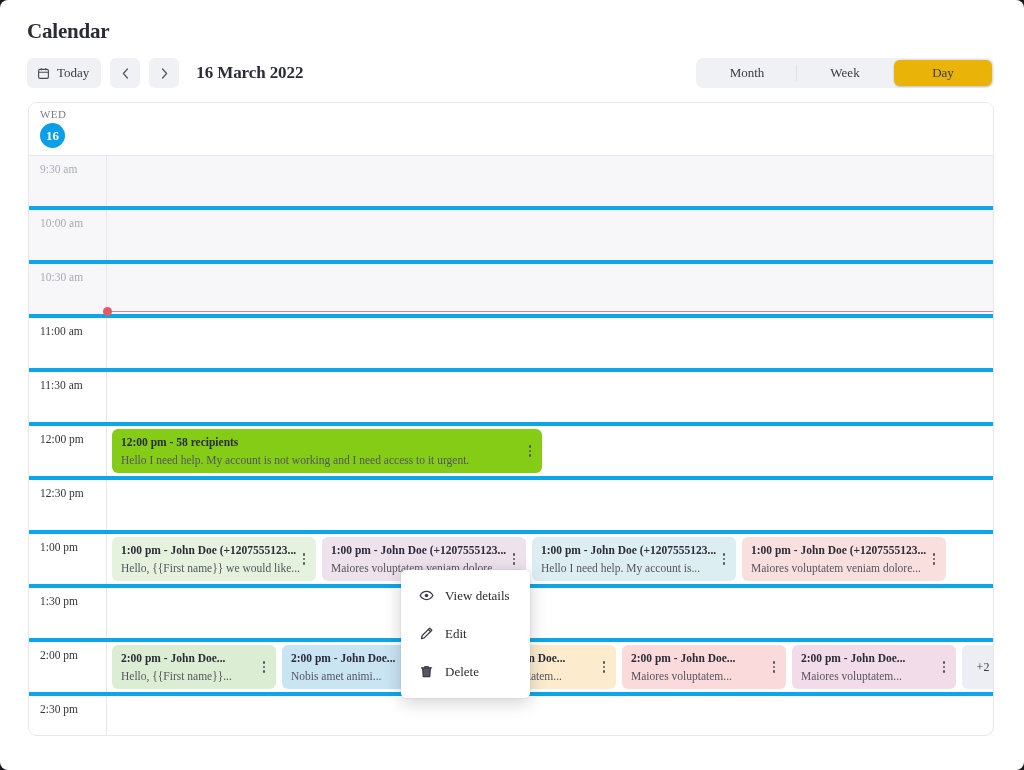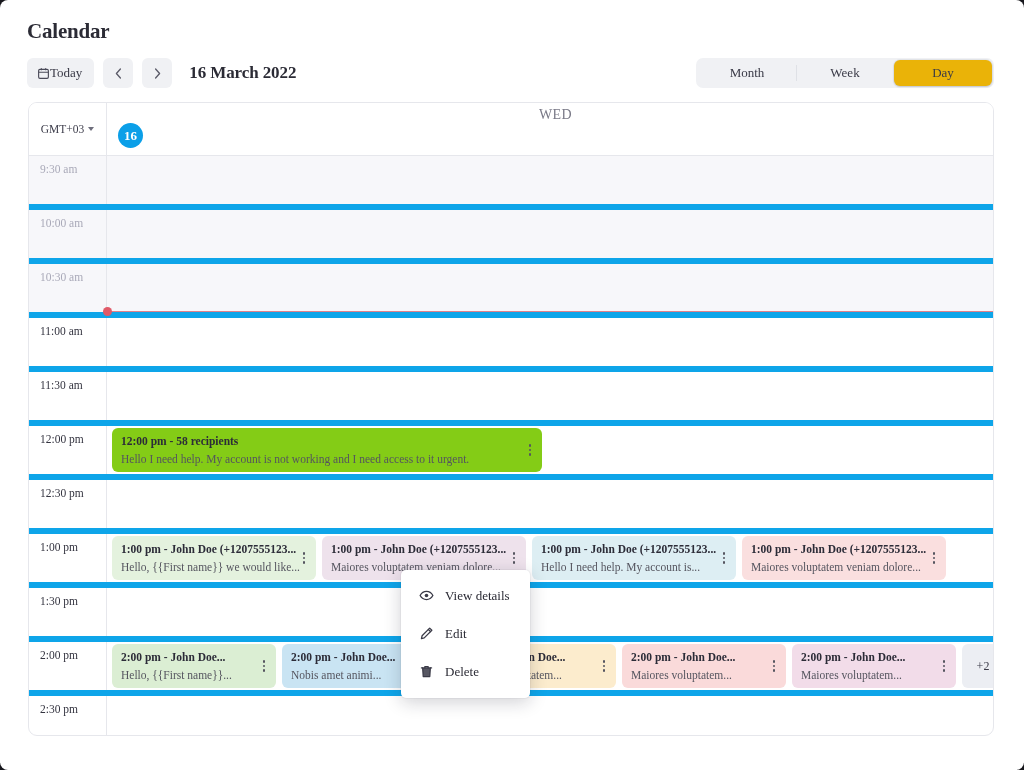--- a/index.html
+++ b/index.html
@@ -41,20 +41,21 @@
     align-items: center;
   }
   .today-btn {
     height: 30px;
     padding: 0 12px 0 10px;
     background: #f0f1f4;
     border: none;
     border-radius: 6px;
     display: flex;
     align-items: center;
+    gap: 7px;
     cursor: pointer;
     font-family: inherit;
   }
   .today-btn .label {
     font-size: 13px;
     color: #3a3a47;
   }
   .cal-icon svg { display: block; }
 
   .nav-btn {
@@ -155,43 +156,42 @@
     border-left: 3.5px solid transparent;
     border-right: 3.5px solid transparent;
     border-top: 4px solid #6e6e7c;
   }
   .day-cell {
     flex: 1;
     padding-left: 11px;
     padding-top: 5px;
   }
   .day-cell .dow {
-    font-size: 14px;
+    font-size: 11px;
     color: #7a7a88;
     letter-spacing: .4px;
     line-height: 13px;
-    text-align: center;
   }
   .day-cell .daynum {
     margin-top: 2px;
     width: 25px; height: 25px;
     border-radius: 50%;
     background: #0b9fe8;
     color: #fff;
     font-size: 13px;
     font-weight: bold;
     display: flex;
     align-items: center;
     justify-content: center;
   }
 
   .row {
     display: flex;
     height: 54px;
-    border-bottom: 6px solid #0ea5e9;
+    border-bottom: 4px solid #0ea5e9;
     position: relative;
   }
   .row:last-child { border-bottom: none; }
   .row.past { background: #f7f7fa; }
   .row.tall { height: 55px; }
 
   .time-cell {
     width: 78px;
     min-width: 78px;
     border-right: 1px solid #e6e7ec;
@@ -350,24 +350,20 @@
 
   <div class="view-switch">
     <button class="view-btn">Month</button>
     <button class="view-btn">Week</button>
     <button class="view-btn active">Day</button>
   </div>
 
   <div class="grid">
 
     <div class="grid-head">
-      <div class="gmt-cell">
-        <span class="gmt-text">GMT+03</span>
-        <span class="caret"></span>
-      </div>
       <div class="day-cell">
         <div class="dow">WED</div>
         <div class="daynum">16</div>
       </div>
     </div>
 
     <div class="row past">
       <div class="time-cell">9:30 am</div>
       <div class="slot"></div>
     </div>

